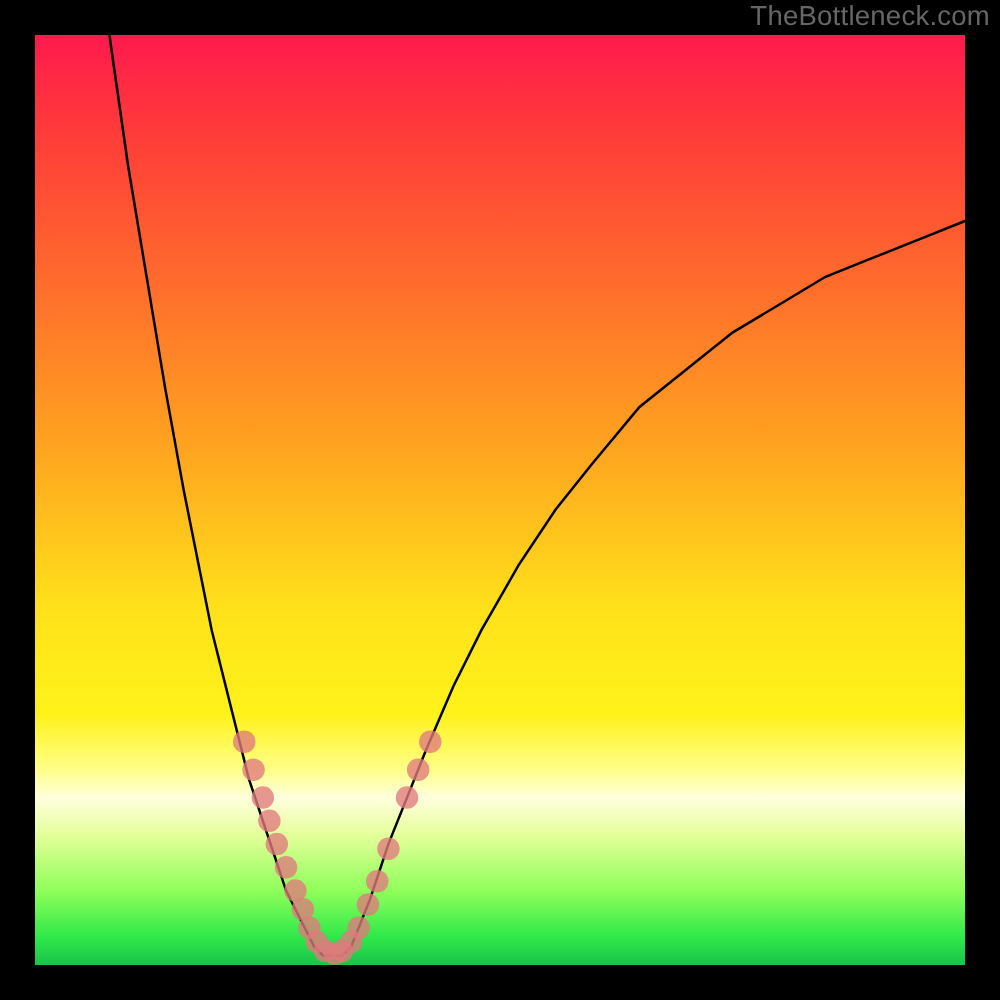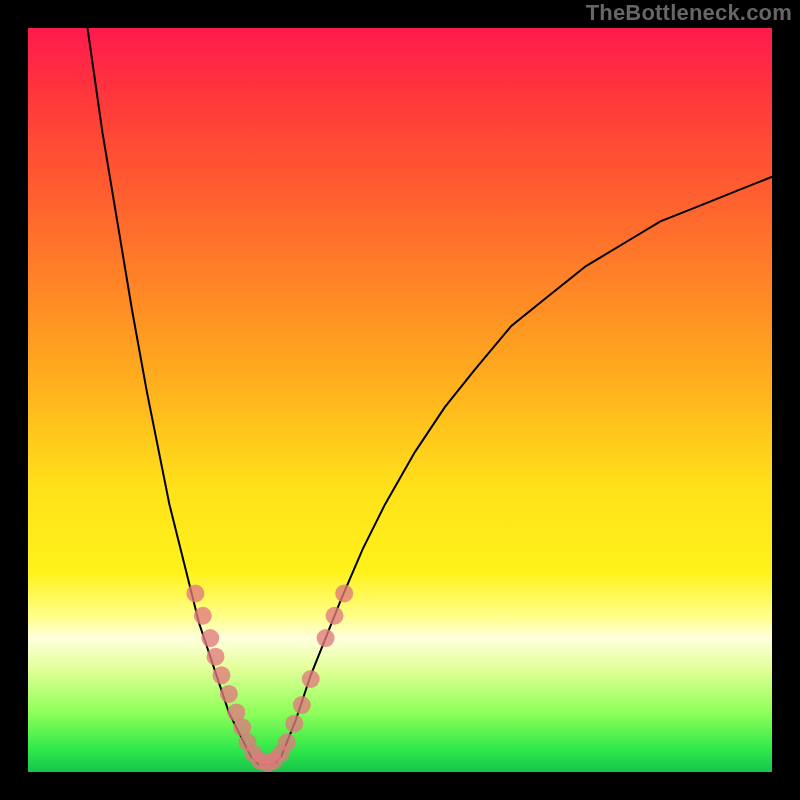--- a/index.html
+++ b/index.html
@@ -39,21 +39,21 @@
       #2fe84a 97%,
       #18c44a 100%
     );
   }
   .watermark {
     position: absolute;
     top: 0;
     right: 8px;
     color: #666;
     font-size: 22px;
-    font-weight: 700;
+    font-weight: 400;
     letter-spacing: 0.2px;
     user-select: none;
   }
   svg.curve {
     position: absolute;
     top: 0;
     left: 0;
     width: 744px;
     height: 744px;
     overflow: visible;

